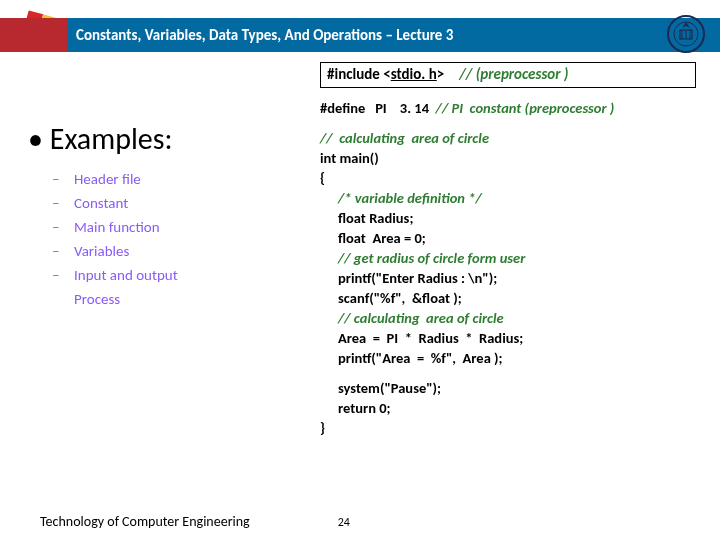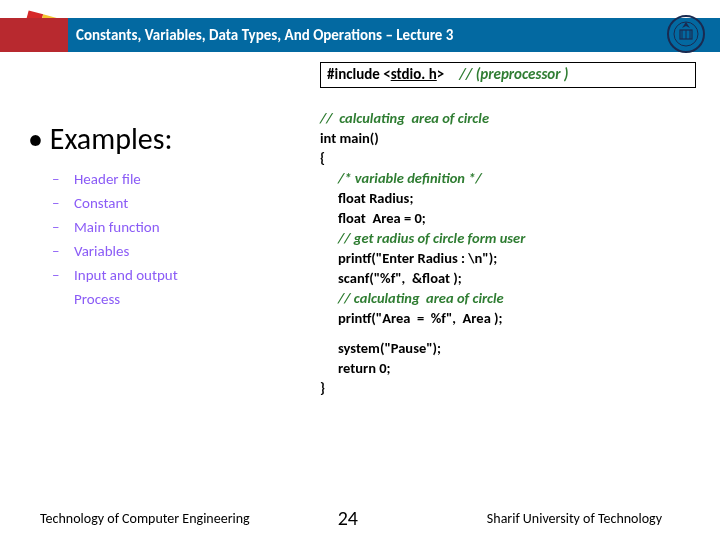--- a/index.html
+++ b/index.html
@@ -118,21 +118,21 @@
     right: 0;
     display: flex;
     align-items: center;
     font-size: 14px;
     padding: 0 24px 0 40px;
   }
   .footer .dept { flex: 0 0 auto; }
   .footer .pg {
     flex: 0 0 auto;
     margin-left: 88px;
-    font-size: 20px;
+    font-size: 12px;
     font-family: Calibri, Arial, sans-serif;
     text-align: center;
   }
   .footer .uni {
     flex: 1;
     text-align: right;
     font-weight: normal;
     padding-right: 34px;
   }
 </style>
@@ -182,35 +182,36 @@
     <li class="dash"><span>Header file</span></li>
     <li class="dash"><span>Constant</span></li>
     <li class="dash"><span>Main function</span></li>
     <li class="dash"><span>Variables</span></li>
     <li class="dash"><span>Input and output</span></li>
     <li><span>Process</span></li>
   </ul>
 </div>
 
 <div class="code-block">
+  <span class="line"><span>#define   PI    3. 14  </span><span class="green">// PI  constant (preprocessor )</span></span>
   <span class="gap"></span>
   <span class="line green">//  calculating  area of circle</span>
   <span class="line">int main()</span>
   <span class="line">{</span>
   <span class="line indent1 green">/* variable definition */</span>
   <span class="line indent1">float Radius;</span>
   <span class="line indent1">float  Area = 0;</span>
   <span class="line indent1 green">// get radius of circle form user</span>
   <span class="line indent1">printf("Enter Radius : \n");</span>
   <span class="line indent1">scanf("%f",  &amp;float );</span>
   <span class="line indent1 green">// calculating  area of circle</span>
+  <span class="line indent1">Area  =  PI  *  Radius  *  Radius;</span>
   <span class="line indent1">printf("Area  =  %f",  Area );</span>
   <span class="gap"></span>
   <span class="line indent1">system("Pause");</span>
   <span class="line indent1">return 0;</span>
   <span class="line">}</span>
 </div>
 
 <div class="footer">
   <span class="dept">Technology of Computer Engineering</span>
   <span class="pg">24</span>
-  <span class="uni">Sharif University of Technology</span>
 </div>
 
 </body></html>

